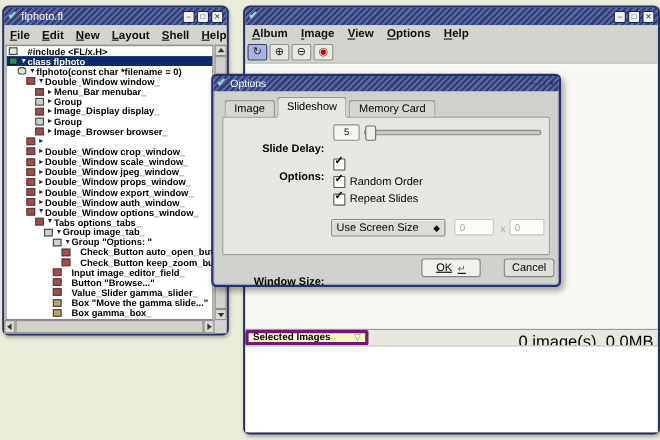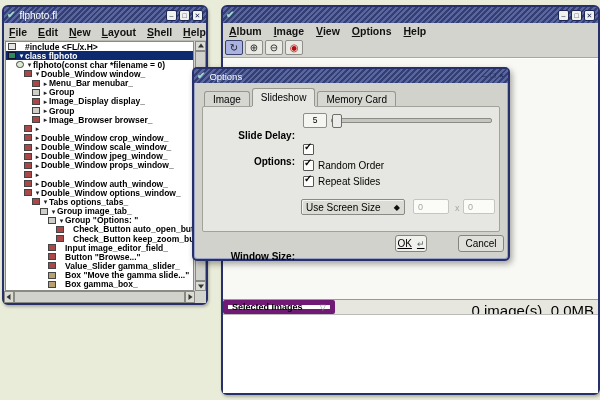--- a/index.html
+++ b/index.html
@@ -54,21 +54,21 @@
   #win-album{left:221px;top:5px;width:375px;height:386px;}
   #win-album .menubar{height:15px;flex:0 0 15px;gap:12px;padding-left:6px;border-bottom:none;}
   .toolbar{height:19px;flex:0 0 19px;display:flex;align-items:center;gap:2px;padding-left:2px;background:#d4d4ce;
            border-bottom:1px solid #a8a8a2;}
   .tbtn{width:18px;height:15px;display:flex;align-items:center;justify-content:center;background:#e9e9e4;
         border:1px solid #8f8f8a;border-radius:2px;font-size:10px;line-height:10px;color:#222;padding:0;font-family:inherit;}
   .tbtn.active{background:#aab2e2;border-color:#38406e;}
   .tb-red{color:#b01010;}
   .albummain{flex:1;background:#f8f8f4;border-top:1px solid #fdfdfb;}
   .selheader{flex:0 0 14px;height:14px;display:flex;align-items:stretch;background:#e7e7e0;border-top:1px solid #999;}
-  .selchooser{width:112px;background:#ffffff;border:5px solid #701a75;border-radius:2px;display:flex;align-items:center;
+  .selchooser{width:112px;background:#fef9c3;border:3px solid #701a75;border-radius:2px;display:flex;align-items:flex-end;
               padding:0 4px;font-size:9px;font-weight:bold;box-sizing:border-box;}
   .selchooser .tri{margin-left:auto;color:#8a8a84;font-size:8px;font-weight:normal;}
   .selstatus{flex:1;text-align:right;font-size:15px;padding:2px 4px 0 0;color:#000;}
   .sellist{flex:0 0 78px;background:#fff;border-top:1px solid #bbb;}
   
   #dlg{left:192px;top:67px;width:314px;height:190px;z-index:10;border-radius:5px;background:#d2d2cc;
        box-shadow:inset 0 0 0 1px #9aa2c6, 2px 3px 6px rgba(0,0,0,.35);}
   #dlg .titlebar{height:14px;flex:0 0 14px;border-radius:2px 2px 0 0;}
   #dlg .wtitle{font-size:9.5px;}
   .dlgbtn{background:none;border:none;color:#141e4a;font-size:8px;line-height:8px;padding:0 1px;font-family:inherit;}
@@ -92,21 +92,21 @@
             border-radius:2px;display:flex;align-items:center;padding:0 4px;font-size:10px;box-sizing:border-box;
             box-shadow:inset 1px 1px 0 #f4f4f0;}
   .dropdown .diamond{margin-left:auto;font-size:8px;color:#111;}
   .dim-input{position:absolute;top:92px;height:15px;background:#fbfbf8;border:1px solid #c6c6c0;border-radius:2px;
              font-size:9px;color:#a8a8a2;line-height:15px;padding-left:4px;box-sizing:border-box;}
   .dimsep{position:absolute;top:96px;font-size:9px;color:#a8a8a2;}
   .dlg-buttons{position:absolute;left:0;right:0;top:152px;height:20px;}
   .btn{position:absolute;height:17px;border:1px solid #85857f;border-radius:3px;font-size:10px;display:flex;
        align-items:center;justify-content:center;gap:5px;font-family:inherit;padding:0;}
   .btn .sc{font-size:9px;color:#5a6a6a;}
-  #btn-ok{left:201px;width:32px;background:#f0f0ec;text-decoration:underline;}
+  #btn-ok{left:189px;width:54px;background:#f0f0ec;text-decoration:underline;}
   #btn-cancel{left:264px;width:46px;background:#e0e0da;}
 </style>
 </head>
 <body>
 
 <section class="win" id="win-fluid">
   <div class="titlebar">
     <span class="appicon">✔</span>
     <span class="wtitle">flphoto.fl</span>
     <span class="winbtns">
@@ -204,20 +204,21 @@
 
       <div class="trow icon-win" style="--ind: 2;">
         <span class="ticon"></span>
         <span class="tarrow">▸</span>
         <span class="ttext">Double_Window props_window_</span>
       </div>
 
       <div class="trow icon-win" style="--ind: 2;">
         <span class="ticon"></span>
         <span class="tarrow">▸</span>
+        <span class="ttext">Double_Window export_window_</span>
       </div>
 
       <div class="trow icon-win" style="--ind: 2;">
         <span class="ticon"></span>
         <span class="tarrow">▸</span>
         <span class="ttext">Double_Window auth_window_</span>
       </div>
 
       <div class="trow icon-win" style="--ind: 2;">
         <span class="ticon"></span>

